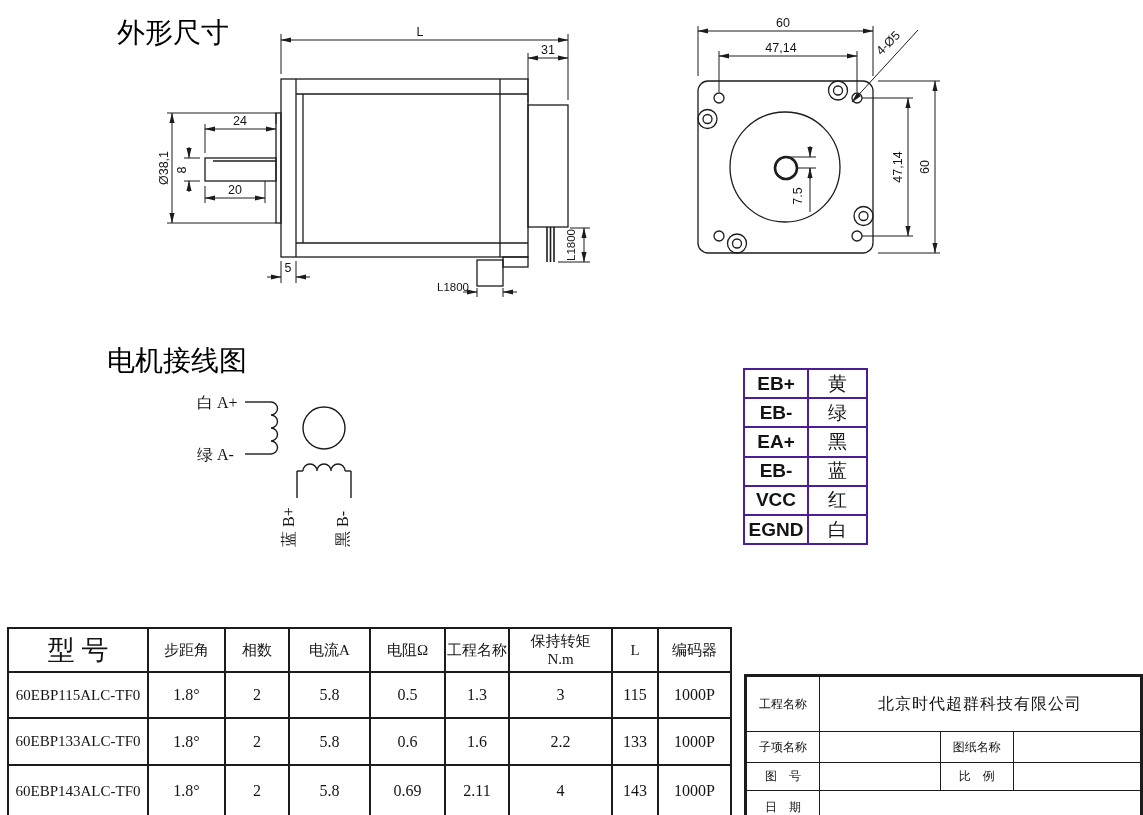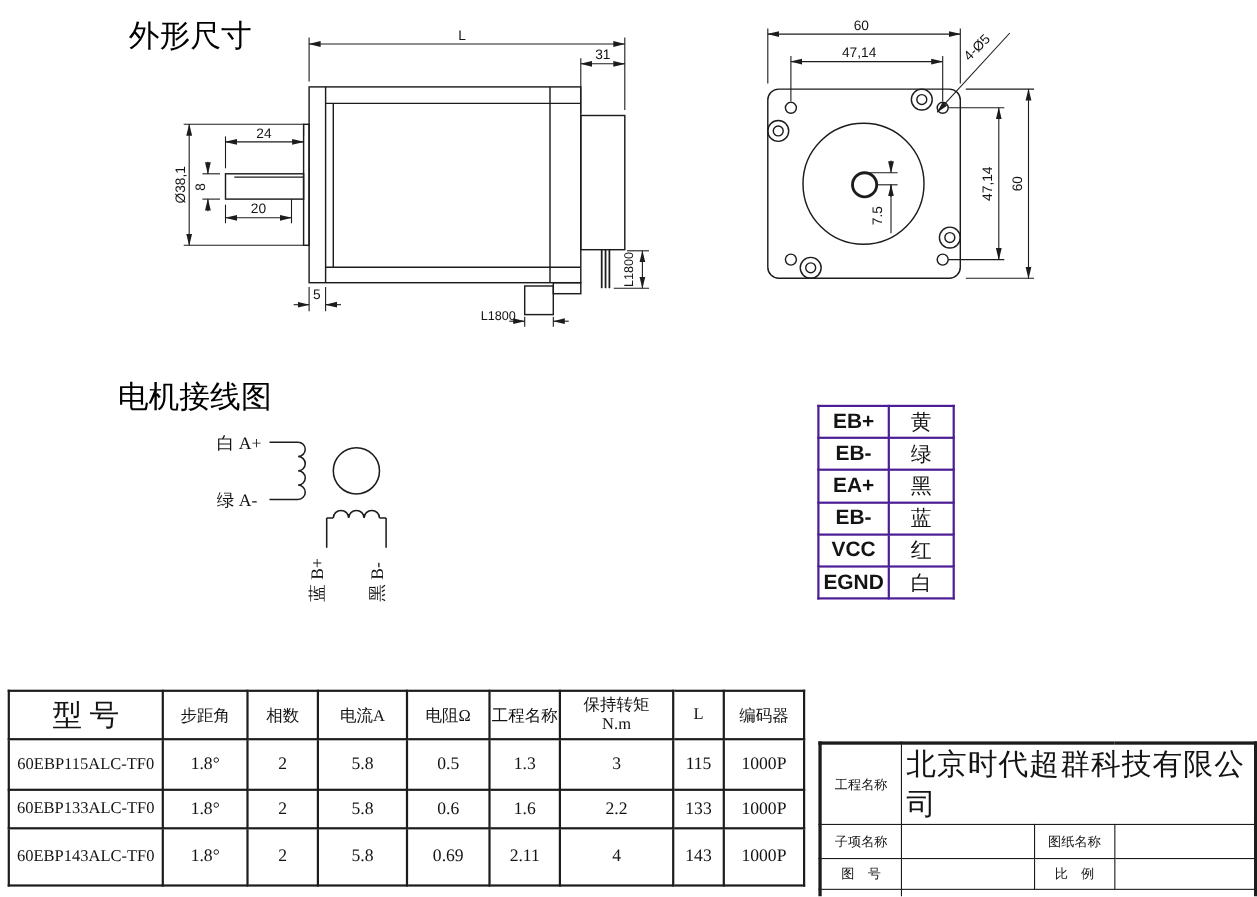--- a/index.html
+++ b/index.html
@@ -19,28 +19,28 @@
 
   
   .spec-table{position:absolute;left:7px;top:627px;border-collapse:collapse;table-layout:fixed;}
   .spec-table th,.spec-table td{border:2px solid #1c1c1c;text-align:center;vertical-align:middle;
       font-weight:normal;padding:0;font-family:"Liberation Serif",serif;}
   .spec-table th{font-size:15px;margin-left:46px;}
   .spec-table td{font-size:16px;}
   .spec-table td.model{font-size:15px;}
   th.model-h{font-size:27px;}
   .torque-h div{line-height:1.2;font-size:15px;}
-  tr.hdr{height:44px;} tr.r1{height:46px;} tr.r2{height:35px;padding-left:36px;} tr.r3{height:52px;}
+  tr.hdr{height:44px;} tr.r1{height:46px;} tr.r2{height:47px;padding-left:36px;} tr.r3{height:52px;}
 
   
   .title-block{position:absolute;left:744px;top:674px;border-collapse:collapse;border:3px solid #1c1c1c;}
   .title-block td{border:1.7px solid #1c1c1c;vertical-align:middle;padding:0 4px;
       font-family:"Liberation Serif",serif;}
   .tb-label{width:66px;font-size:12px;text-align:center;white-space:nowrap;}
-  .tb-company{width:328px;font-size:27px;letter-spacing:1px;}
+  .tb-company{width:328px;font-size:16px;text-align:center;letter-spacing:1px;}
   .tb-v1{width:128px;} .tb-v2{width:135px;}
   tr.tbr1{height:56px;} tr.tbr2{height:31px;} tr.tbr3{height:28px;} tr.tbr4{height:34px;}
 </style>
 </head>
 <body>
 
 <div class="page">
 
   <div class="sec-title" style="left:117px;top:14px;">外形尺寸</div>
   <div class="sec-title" style="left:107px;top:342px;">电机接线图</div>

